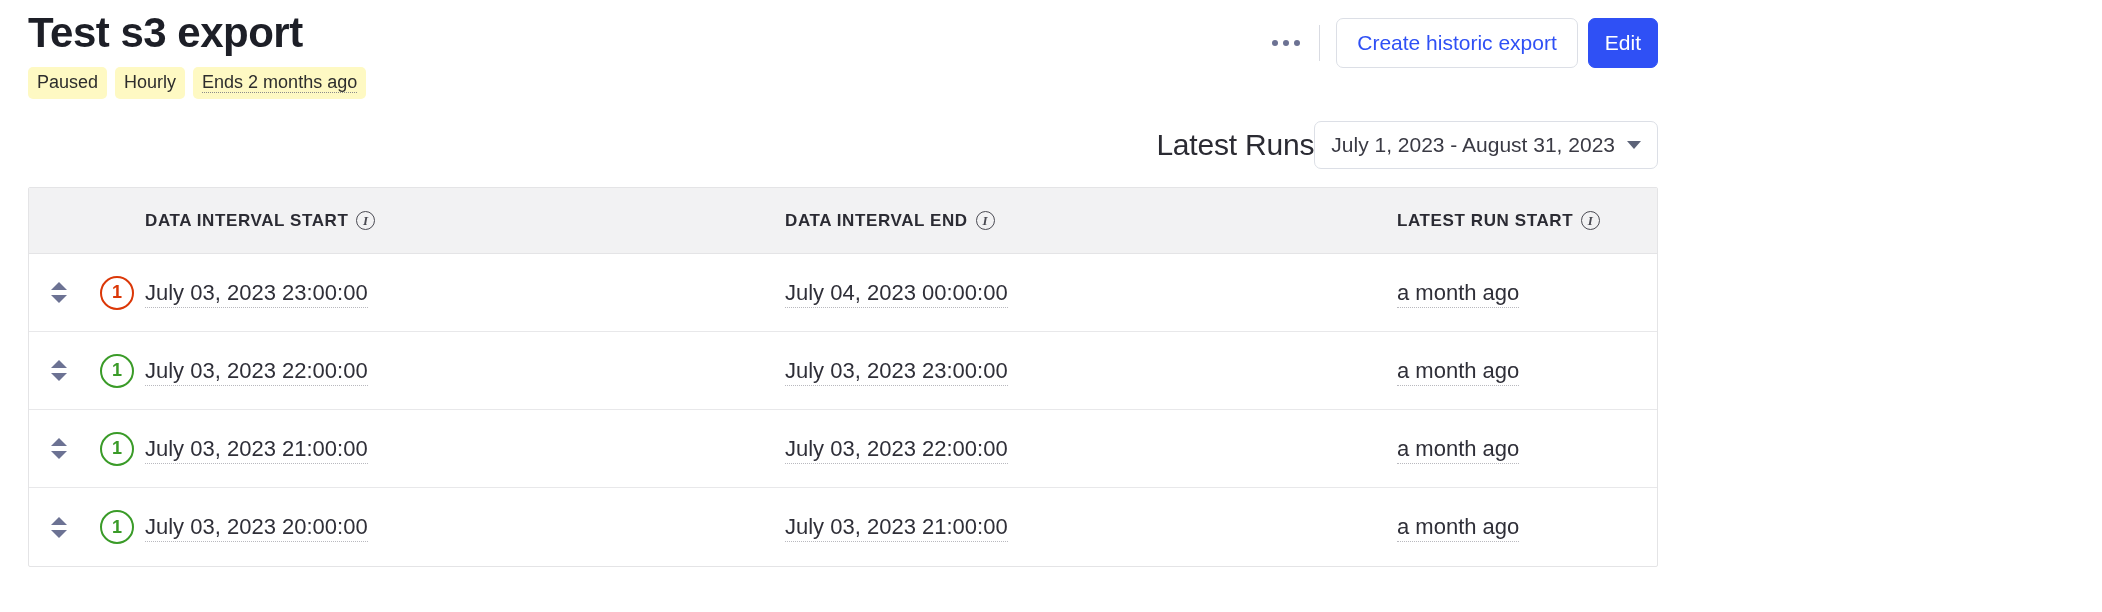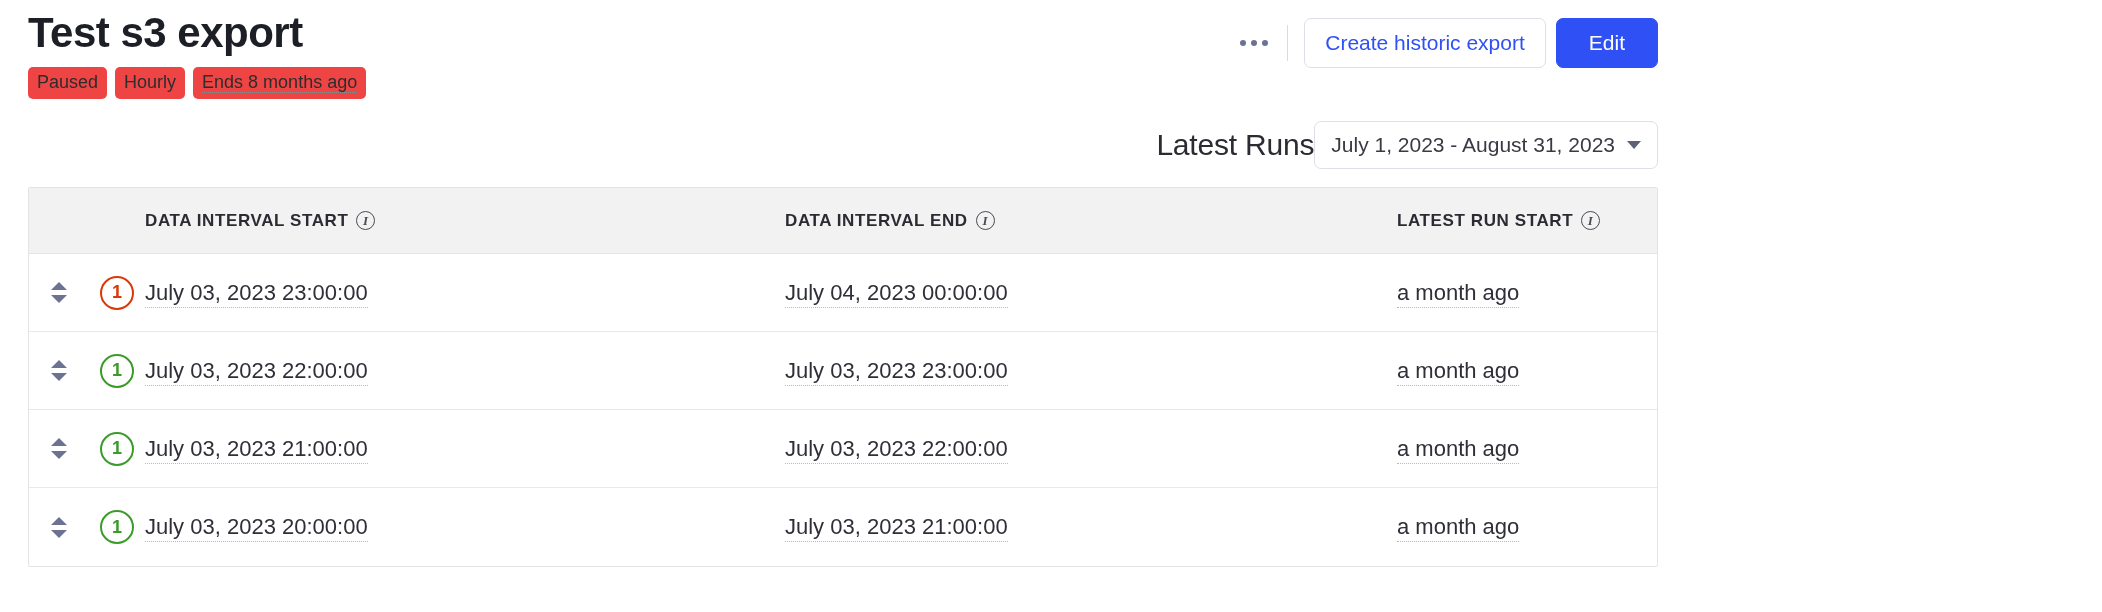--- a/index.html
+++ b/index.html
@@ -18,21 +18,21 @@
     display: flex; align-items: flex-start; justify-content: space-between;
     padding-top: 10px;
   }
   .title-block { display: flex; flex-direction: column; }
   .page-title {
     font-size: 42px; font-weight: 700; line-height: 1.08;
     letter-spacing: -0.5px; color: #1d1f27; margin: 0;
   }
   .badge-row { display: flex; gap: 8px; margin-top: 12px; }
   .badge {
-    background: #ef4444; color: #2d2d2d;
+    background: #fef9c3; color: #2d2d2d;
     border-radius: 5px; padding: 4px 9px 5px;
     font-size: 18px; line-height: 1.25; white-space: nowrap;
   }
   .badge .dotted { border-bottom: 1px dotted #8b8b8b; }
 
   .header-actions { display: flex; align-items: center; gap: 0; padding-top: 8px; }
   .more-btn {
     width: 46px; height: 40px; display: flex; align-items: center; justify-content: center;
     background: none; border: none; cursor: pointer; border-radius: 6px;
   }
@@ -41,21 +41,21 @@
   .v-divider { width: 1px; height: 36px; background: #d9dbe2; margin: 0 16px 0 10px; }
   .btn {
     font-size: 21px; font-family: "Liberation Sans", sans-serif;
     border-radius: 7px; cursor: pointer; white-space: nowrap;
     height: 50px; display: inline-flex; align-items: center; justify-content: center;
   }
   .btn-secondary {
     background: #fff; color: #2f50f5; border: 1px solid #dcdfe6; padding: 13px 20px;
   }
   .btn-primary {
-    background: #2f50f5; color: #fff; border: 1px solid #2f50f5; padding: 0 32px;
+    background: #2f50f5; color: #fff; border: 1px solid #2f50f5; padding: 0 16px;
     margin-left: 10px;
   }
 
   
   .section-row {
     display: flex; align-items: center; justify-content: flex-end;
     margin-top: 22px;
   }
   .section-title { font-size: 30px; font-weight: 400; color: #2b2b33; margin: 0; letter-spacing: -0.2px; }
   .date-picker {
@@ -123,21 +123,21 @@
 <body>
 
 <div class="page">
 
   <div class="header-row">
     <div class="title-block">
       <h1 class="page-title">Test s3 export</h1>
       <div class="badge-row">
         <span class="badge"><span>Paused</span></span>
         <span class="badge"><span>Hourly</span></span>
-        <span class="badge"><span class="dotted">Ends 8 months ago</span></span>
+        <span class="badge"><span class="dotted">Ends 2 months ago</span></span>
       </div>
     </div>
 
     <div class="header-actions">
       <button class="more-btn">
         <span class="dots">
             <i></i>
             <i></i>
             <i></i>
           </span>

